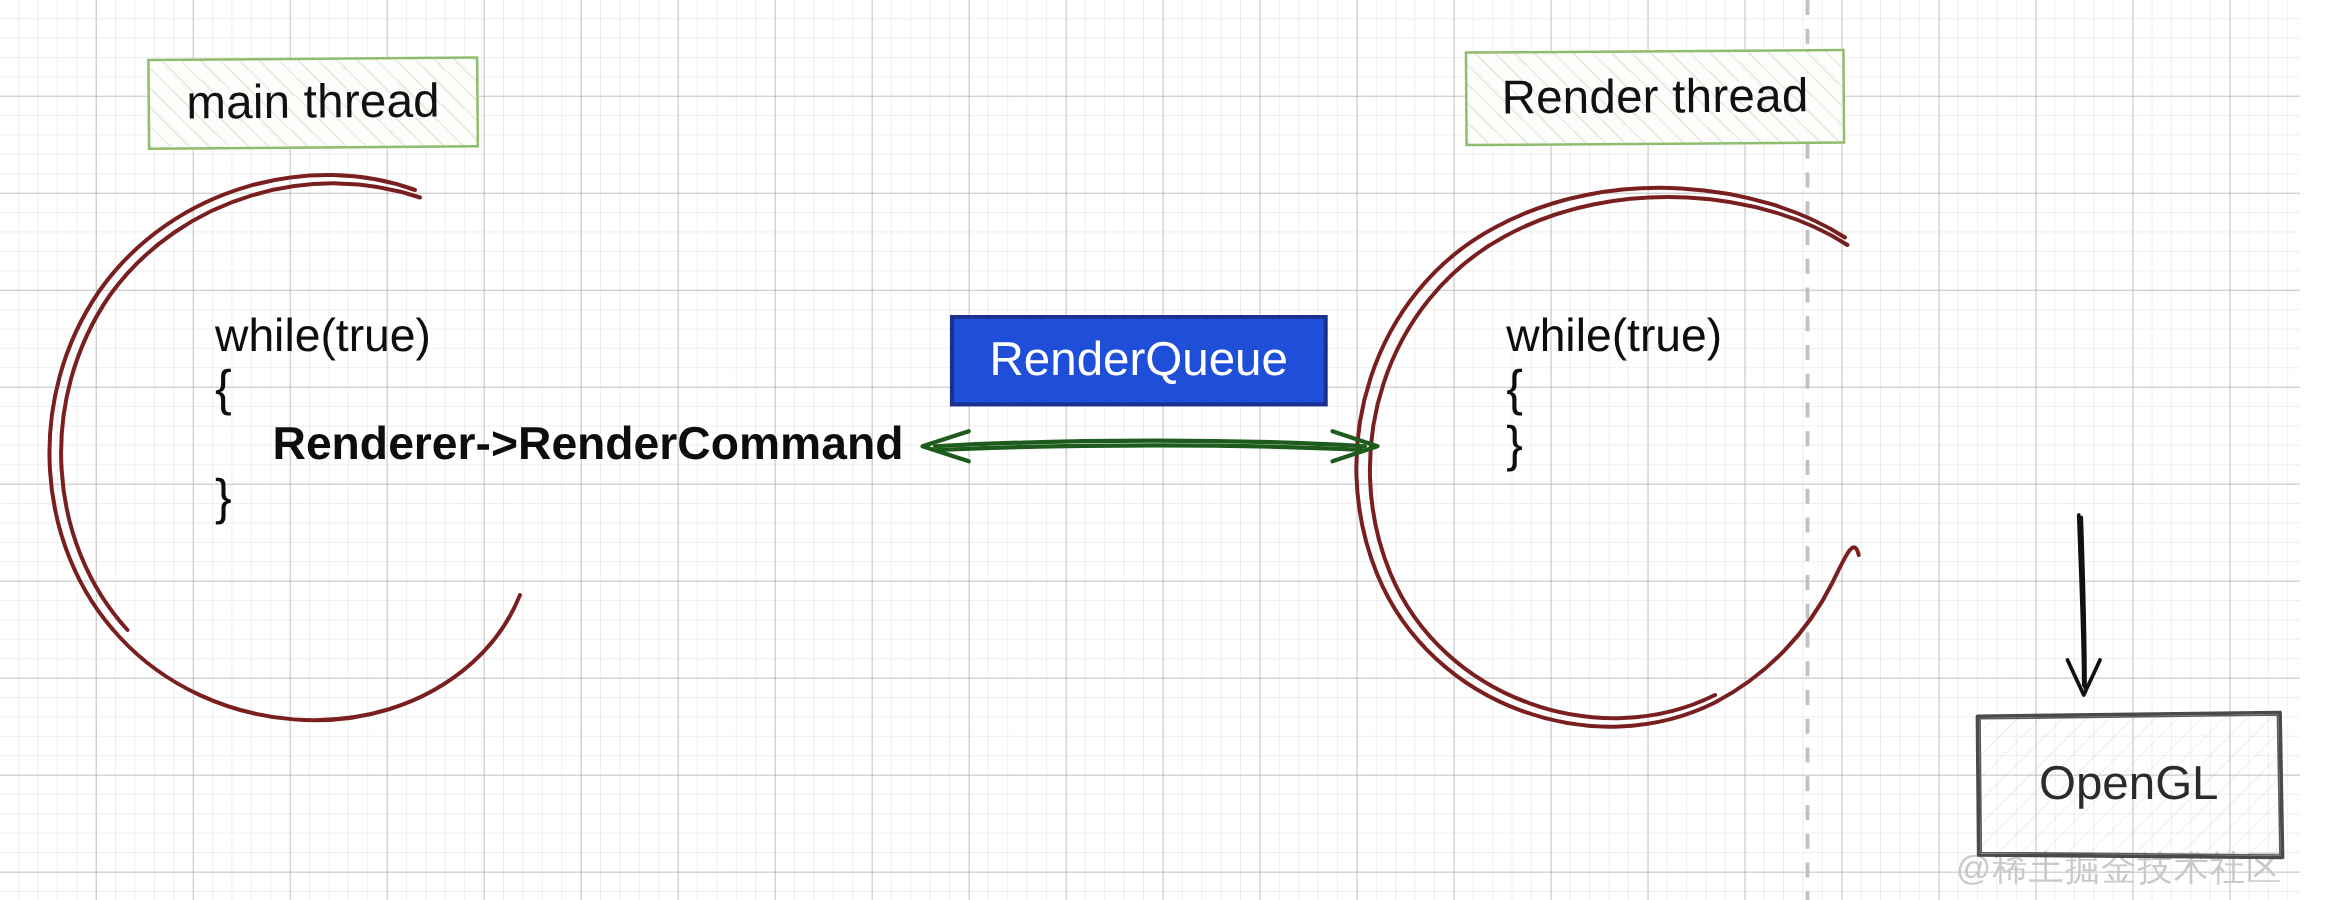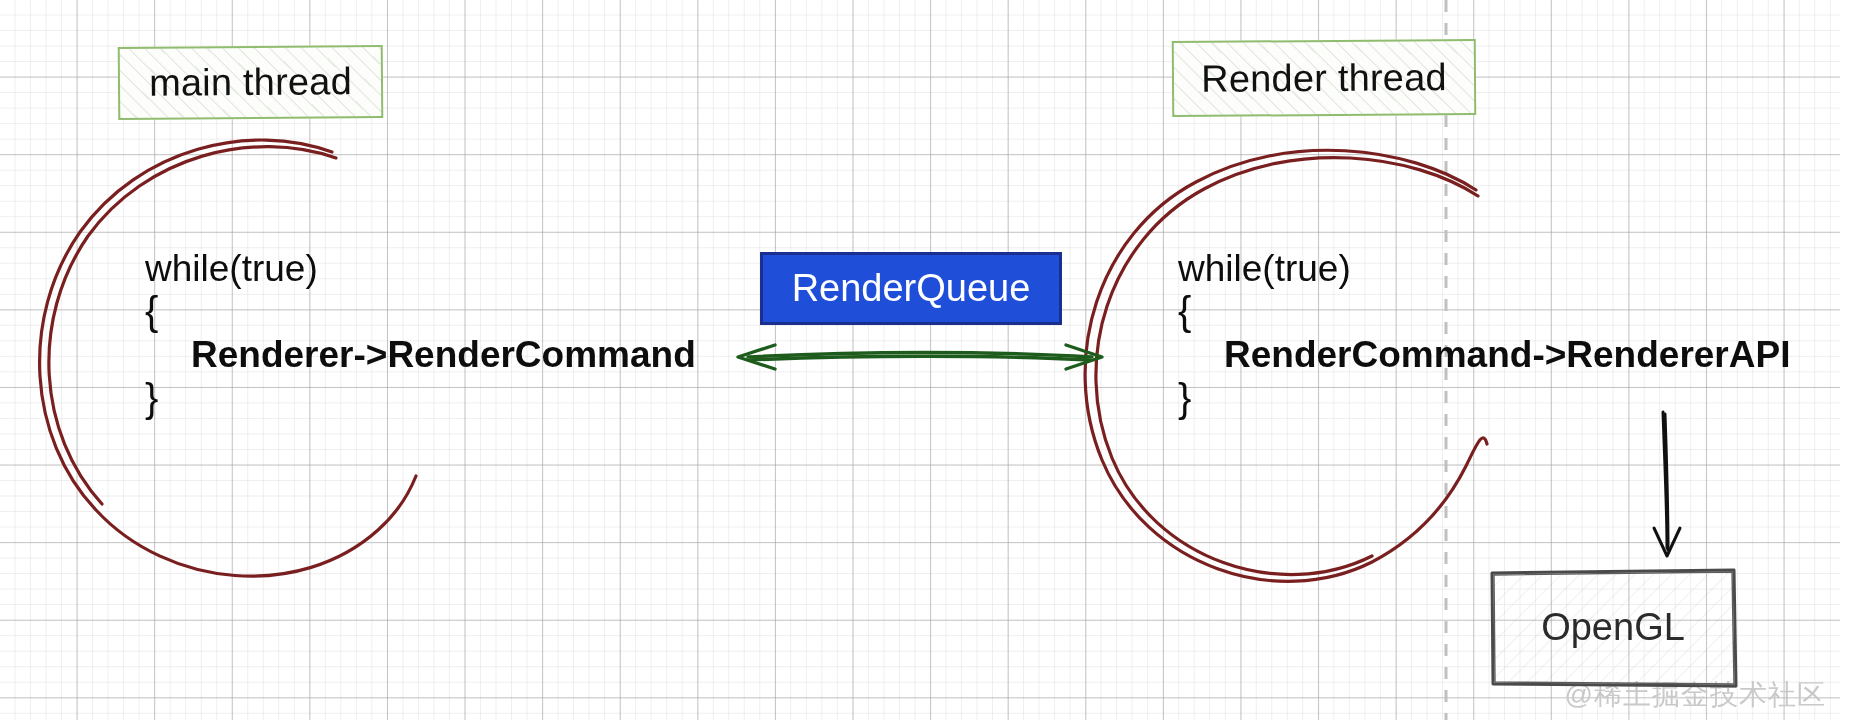--- a/index.html
+++ b/index.html
@@ -83,40 +83,41 @@
     background: #1f4fd8;
     border: 3px solid #1b2f8f;
   }
   #render-queue-box .label {
     font-size: 38px;
     color: #ffffff;
   }
 
   
   #opengl-box {
-    left: 1491px; top: 568px; width: 244px; height: 118px;
+    left: 1581px; top: 568px; width: 244px; height: 118px;
   }
   #opengl-box .label {
     font-size: 38px;
     color: #2b2b2b;
   }
   #opengl-box .sketch {
     position: absolute;
     left: -8px; top: -8px;
     width: 260px; height: 134px;
     z-index: 1;
   }
 
   
   .code-block {
     position: absolute;
     color: #0d0d0d;
     font-size: 37px;
     line-height: 1.12;
     white-space: nowrap;
+    margin-left: 27px;
   }
   .code-line { display: block; }
   .code-line.indent { padding-left: 46px; font-weight: bold; }
   .code-line.brace { font-size: 40px; }
 
   #left-code  { left: 145px;  top: 248px; }
   #right-code { left: 1178px; top: 248px; }
 
   
   #watermark {
@@ -189,21 +190,20 @@
   <div class="code-block" id="left-code">
     <span class="code-line">while(true)</span>
     <span class="code-line brace">{</span>
     <span class="code-line indent">Renderer-&gt;RenderCommand</span>
     <span class="code-line brace">}</span>
   </div>
 
   <div class="code-block" id="right-code">
     <span class="code-line">while(true)</span>
     <span class="code-line brace">{</span>
-    <span class="code-line indent">RenderCommand-&gt;RendererAPI</span>
     <span class="code-line brace">}</span>
   </div>
 
   <div class="box" id="render-queue-box">
     <span class="label">RenderQueue</span>
   </div>
 
   <div class="box" id="opengl-box">
     <svg class="sketch" viewBox="0 0 260 134">
       <defs>

